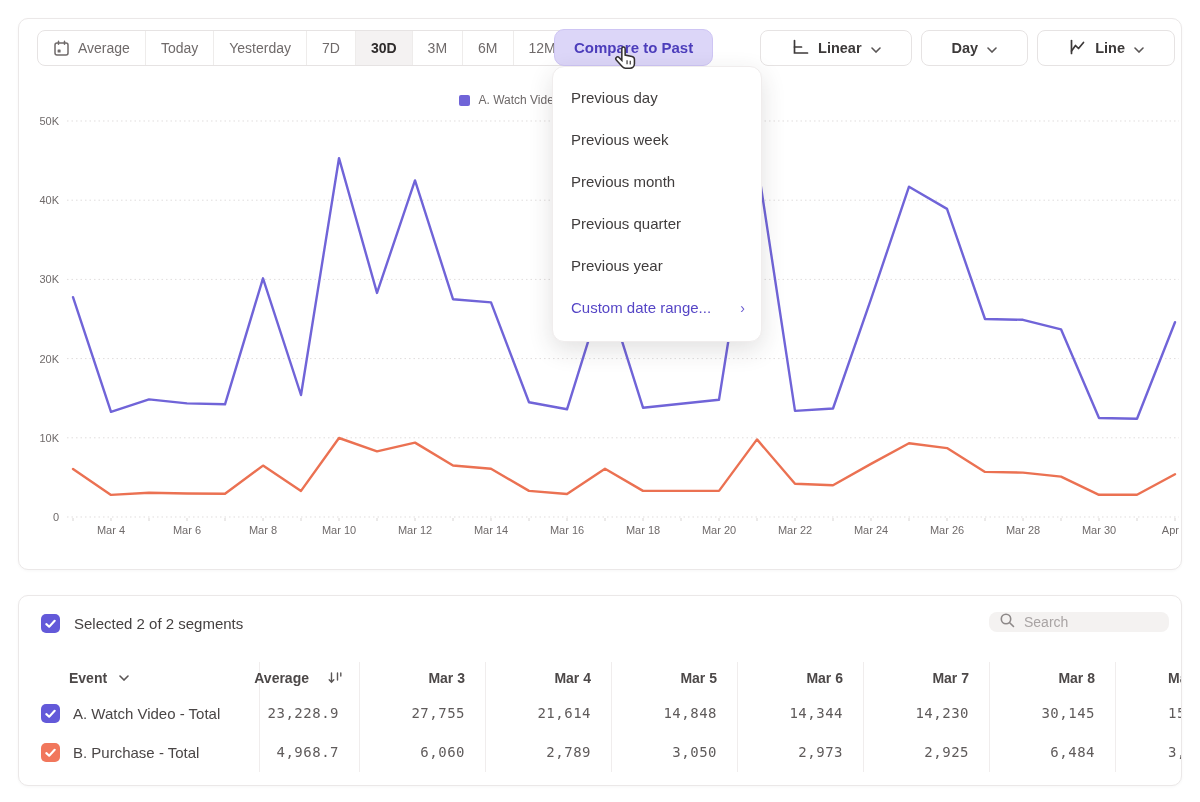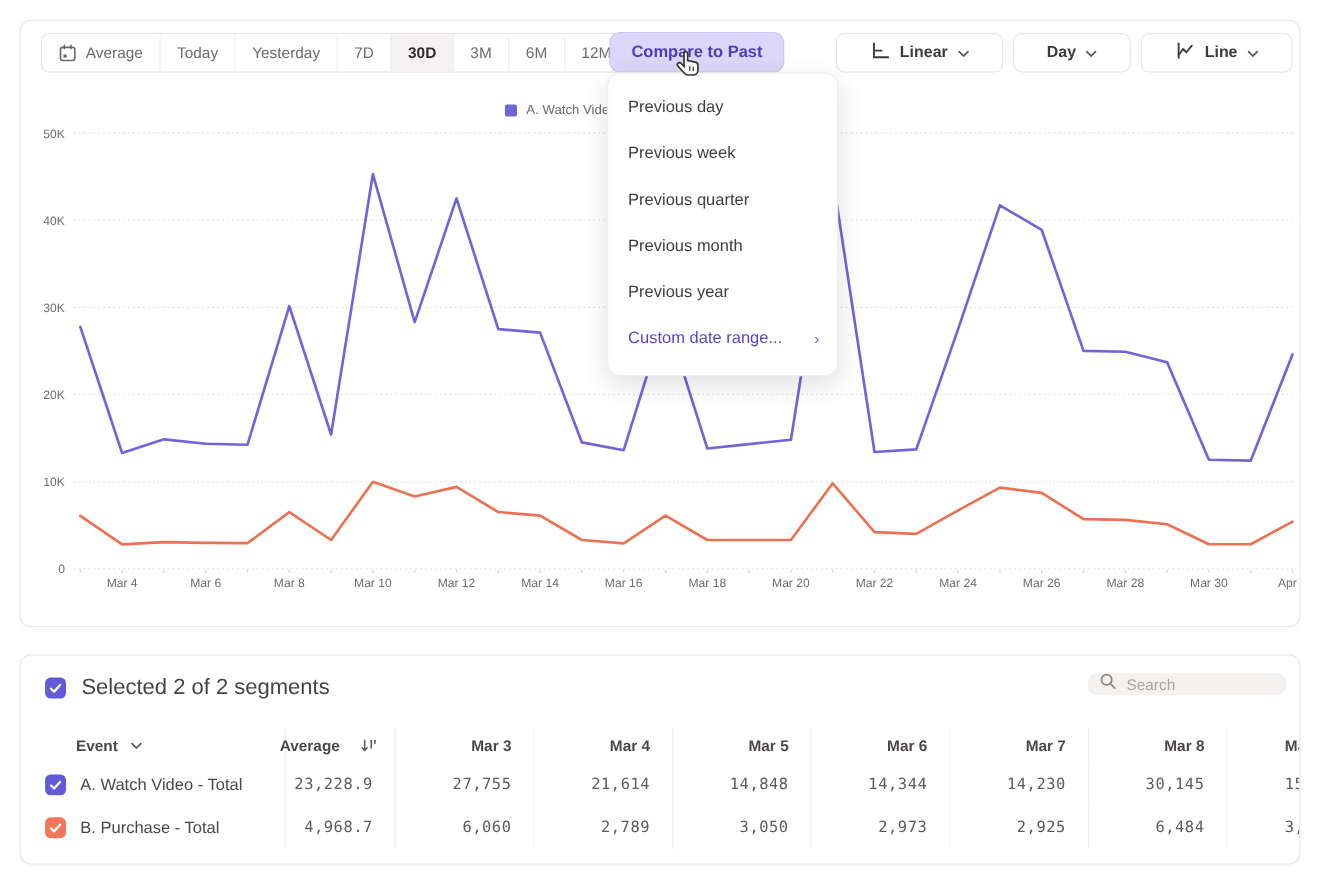--- a/index.html
+++ b/index.html
@@ -53,21 +53,21 @@
   .menu-item.custom { color:#5646c6; display:flex; align-items:center; }
   .menu-item.custom .grow { flex:1; }
   .menu-item.custom .chev { margin-right:16px; color:#6a5bd0; font-size:14px; }
 
   
   .cursor { position:absolute; left:611px; top:45px; z-index:60; pointer-events:none; }
 
   
   .seg-header { position:absolute; left:0; top:0; width:100%; height:58px; }
   .seg-select { position:absolute; left:22px; top:18px; display:flex;
-    align-items:center; gap:14px; font-size:20px; color:#454141; }
+    align-items:center; gap:14px; font-size:15px; color:#454141; }
   .checkbox { width:19px; height:19px; border-radius:5px; display:flex;
     align-items:center; justify-content:center; cursor:pointer; }
   .search { position:absolute; right:12px; top:16px; width:180px; height:20px;
     background:#f4f2f1; border-radius:8px; display:flex; align-items:center;
     gap:8px; padding:0 10px; }
   .search input { border:none; outline:none; background:transparent; flex:1;
     font-size:14px; color:#454141; font-family:inherit; }
   .search input::placeholder { color:#a9a4a4; }
 
   .table { position:absolute; left:0; top:66px; display:grid;
@@ -240,22 +240,22 @@
           <text x="1156" y="437" text-anchor="middle" class="axis-text">Apr 1</text>
           <polyline points="54.0,200.2 92.0,314.8 130.0,302.4 168.0,306.4 206.0,307.3 244.0,181.3 282.0,298.0 320.0,61.2 358.0,195.9 396.0,83.4 434.0,202.2 472.0,205.4 510.0,305.2 548.0,312.3 586.0,190.3 624.0,310.7 662.0,306.7 700.0,302.8 738.0,63.6 776.0,313.9 814.0,311.5 852.0,202.2 890.0,89.7 928.0,111.9 966.0,222.0 1004.0,222.8 1042.0,232.3 1080.0,321.0 1118.0,321.8 1156.0,225.2" fill="none" stroke="#7064d8" stroke-width="2.4" stroke-linejoin="round" stroke-linecap="round"></polyline>
           <polyline points="54.0,372.0 92.0,397.9 130.0,395.8 168.0,396.5 206.0,396.8 244.0,368.6 282.0,393.9 320.0,341.0 358.0,354.3 396.0,345.6 434.0,368.5 472.0,371.7 510.0,393.9 548.0,397.0 586.0,371.7 624.0,393.9 662.0,393.9 700.0,393.9 738.0,342.4 776.0,386.7 814.0,388.3 852.0,366.9 890.0,346.3 928.0,351.1 966.0,374.9 1004.0,375.6 1042.0,379.6 1080.0,397.8 1118.0,397.8 1156.0,377.2" fill="none" stroke="#eb7152" stroke-width="2.4" stroke-linejoin="round" stroke-linecap="round"></polyline>
         </svg>
     </div>
   </section>
 
   <div class="menu" id="compare-menu">
       <div class="menu-item">Previous day</div>
       <div class="menu-item">Previous week</div>
+      <div class="menu-item">Previous month</div>
       <div class="menu-item">Previous quarter</div>
-      <div class="menu-item">Previous month</div>
       <div class="menu-item">Previous year</div>
       <div class="menu-item custom">
         <span class="grow">Custom date range...</span>
         <span class="chev">›</span>
       </div>
     </div>
 
   <div class="cursor">
     <svg width="26" height="28" viewBox="0 0 20 22">
       <path d="M9.6 1.6c-.75 0-1.3.6-1.3 1.3v9.2l-2.2-2.3c-.55-.6-1.5-.65-2.05-.1-.6.55-.65 1.45-.1 2.05l4.8 5.4c.6.65 1.45 1.05 2.35 1.05h3.7c1.9 0 3.4-1.55 3.4-3.4v-3.5c0-1.15-.8-2.1-1.9-2.3l-5.4-1.1V2.9c0-.7-.6-1.3-1.3-1.3z" fill="#fff" stroke="#333030" stroke-width="1.2"></path>

